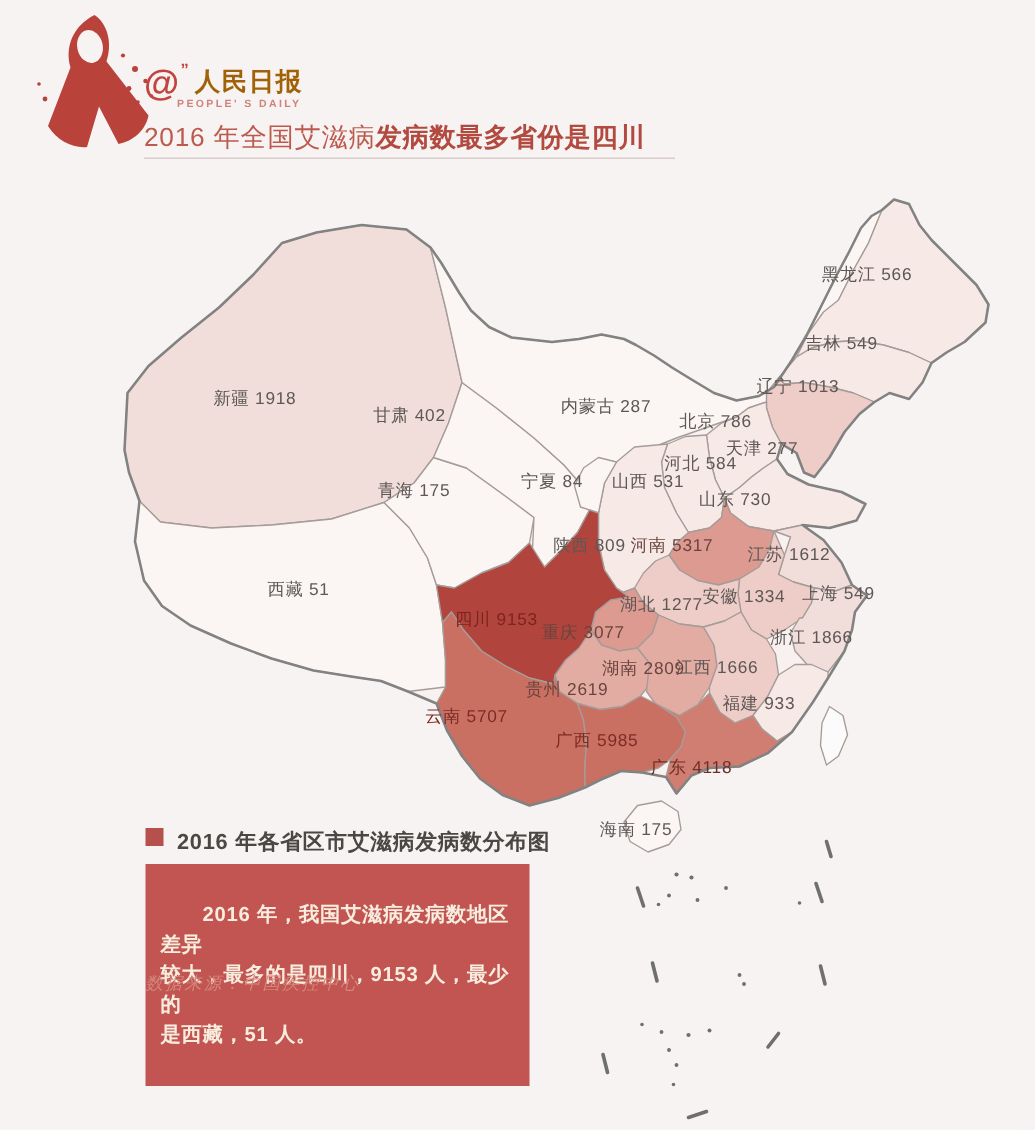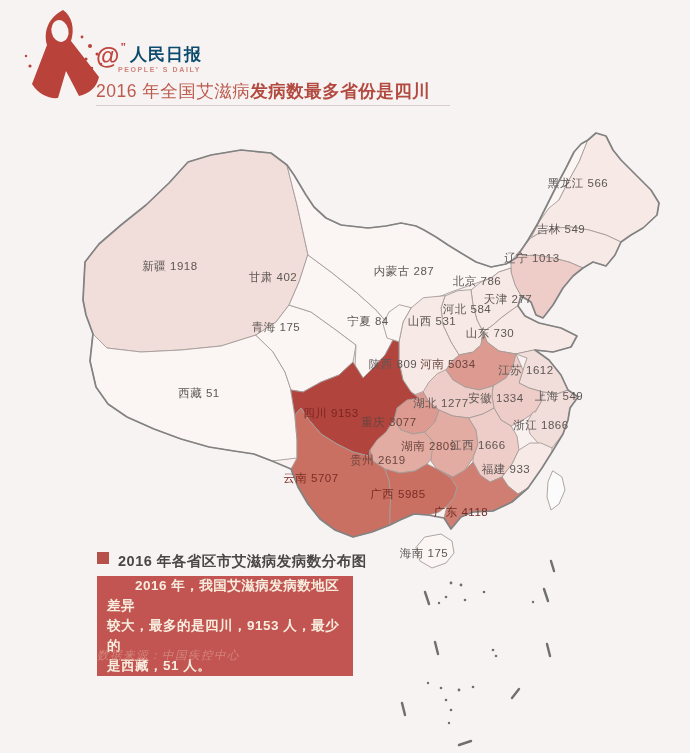--- a/index.html
+++ b/index.html
@@ -2,32 +2,32 @@
 <html><head>
 <meta charset="utf-8">
 <style>
   html,body{margin:0;padding:0;}
   body{font-family:"Liberation Sans","DejaVu Sans",sans-serif;}
   .canvas{position:relative;width:690px;height:753px;background:#f6f3f2;overflow:hidden;}
   .hdr-ribbon{position:absolute;left:18px;top:4px;}
   .logo-row{position:absolute;left:96px;top:44px;display:flex;align-items:flex-start;line-height:1;}
   .logo-at{font-size:24px;font-weight:bold;color:#c0453e;margin-right:2px;}
   .logo-quote{font-size:11px;font-weight:bold;color:#c0453e;margin:-2px 3px 0 -1px;letter-spacing:1px;}
-  .logo-name{font-size:17px;font-weight:bold;color:#0c4a6e;letter-spacing:1px;margin-top:2px;}
+  .logo-name{font-size:17px;font-weight:bold;color:#a16207;letter-spacing:1px;margin-top:2px;}
   .logo-sub{position:absolute;left:118px;top:66px;font-size:7px;letter-spacing:1.6px;color:#cf837b;font-weight:bold;}
   .title{position:absolute;left:96px;top:79px;font-size:17.5px;color:#bd5a4d;white-space:nowrap;letter-spacing:.5px;text-align:center;}
   .title b{color:#b34a40;}
   .title-rule{position:absolute;left:96px;top:105px;width:354px;height:1px;background:#d9cecb;}
   .map-wrap{position:absolute;left:0;top:0;width:690px;height:550px;padding-left:21px;}
   .prov-label{position:absolute;transform:translate(-50%,-50%);font-size:11.5px;white-space:nowrap;letter-spacing:.5px;}
   .legend-row{position:absolute;left:97px;top:552px;display:flex;align-items:flex-start;}
   .legend-sq{width:12px;height:12px;background:#b5504a;margin-right:9px;}
   .legend-txt{font-size:14.5px;font-weight:bold;color:#4a4745;letter-spacing:.5px;}
   .callout{position:absolute;left:97px;top:576px;width:236px;background:#c25551;color:#f7eddf;
-           font-size:13.5px;font-weight:bold;line-height:20px;padding:0 10px;letter-spacing:.5px;}
+           font-size:13.5px;font-weight:bold;line-height:20px;padding:24px 10px;letter-spacing:.5px;}
   .src{position:absolute;left:97px;font-size:11.5px;font-style:italic;color:#d4867c;letter-spacing:1.5px;}
   .src1{top:648px;} .src2{top:668px;}
 </style>
 </head>
 <body>
 
 <div class="canvas">
 
   <svg class="hdr-ribbon" width="88" height="106" viewBox="0 0 88 106">
     <path d="M45,6 C31,13 25,27 29,41 L14,80 C20,90 31,95 40,94 L48,67 L61,92
@@ -134,21 +134,21 @@
         <div class="prov-label" style="left: 170px; top: 266px; color: rgb(93, 87, 85);">新疆 1918</div>
         <div class="prov-label" style="left: 404px; top: 271px; color: rgb(93, 87, 85);">内蒙古 287</div>
         <div class="prov-label" style="left: 273px; top: 277px; color: rgb(93, 87, 85);">甘肃 402</div>
         <div class="prov-label" style="left: 477px; top: 281px; color: rgb(93, 87, 85);">北京 786</div>
         <div class="prov-label" style="left: 508px; top: 299px; color: rgb(93, 87, 85);">天津 277</div>
         <div class="prov-label" style="left: 467px; top: 309px; color: rgb(93, 87, 85);">河北 584</div>
         <div class="prov-label" style="left: 368px; top: 321px; color: rgb(93, 87, 85);">宁夏 84</div>
         <div class="prov-label" style="left: 432px; top: 321px; color: rgb(93, 87, 85);">山西 531</div>
         <div class="prov-label" style="left: 276px; top: 327px; color: rgb(93, 87, 85);">青海 175</div>
         <div class="prov-label" style="left: 490px; top: 333px; color: rgb(93, 87, 85);">山东 730</div>
-        <div class="prov-label" style="left: 448px; top: 364px; color: rgb(107, 68, 62);">河南 5034</div>
+        <div class="prov-label" style="left: 448px; top: 364px; color: rgb(107, 68, 62);">河南 5317</div>
         <div class="prov-label" style="left: 393px; top: 364px; color: rgb(93, 87, 85);">陕西 809</div>
         <div class="prov-label" style="left: 526px; top: 370px; color: rgb(93, 87, 85);">江苏 1612</div>
         <div class="prov-label" style="left: 199px; top: 393px; color: rgb(93, 87, 85);">西藏 51</div>
         <div class="prov-label" style="left: 559px; top: 396px; color: rgb(93, 87, 85);">上海 549</div>
         <div class="prov-label" style="left: 496px; top: 398px; color: rgb(93, 87, 85);">安徽 1334</div>
         <div class="prov-label" style="left: 441px; top: 403px; color: rgb(93, 87, 85);">湖北 1277</div>
         <div class="prov-label" style="left: 331px; top: 413px; color: rgb(124, 36, 30);">四川 9153</div>
         <div class="prov-label" style="left: 389px; top: 422px; color: rgb(107, 68, 62);">重庆 3077</div>
         <div class="prov-label" style="left: 541px; top: 425px; color: rgb(93, 87, 85);">浙江 1866</div>
         <div class="prov-label" style="left: 478px; top: 445px; color: rgb(93, 87, 85);">江西 1666</div>

